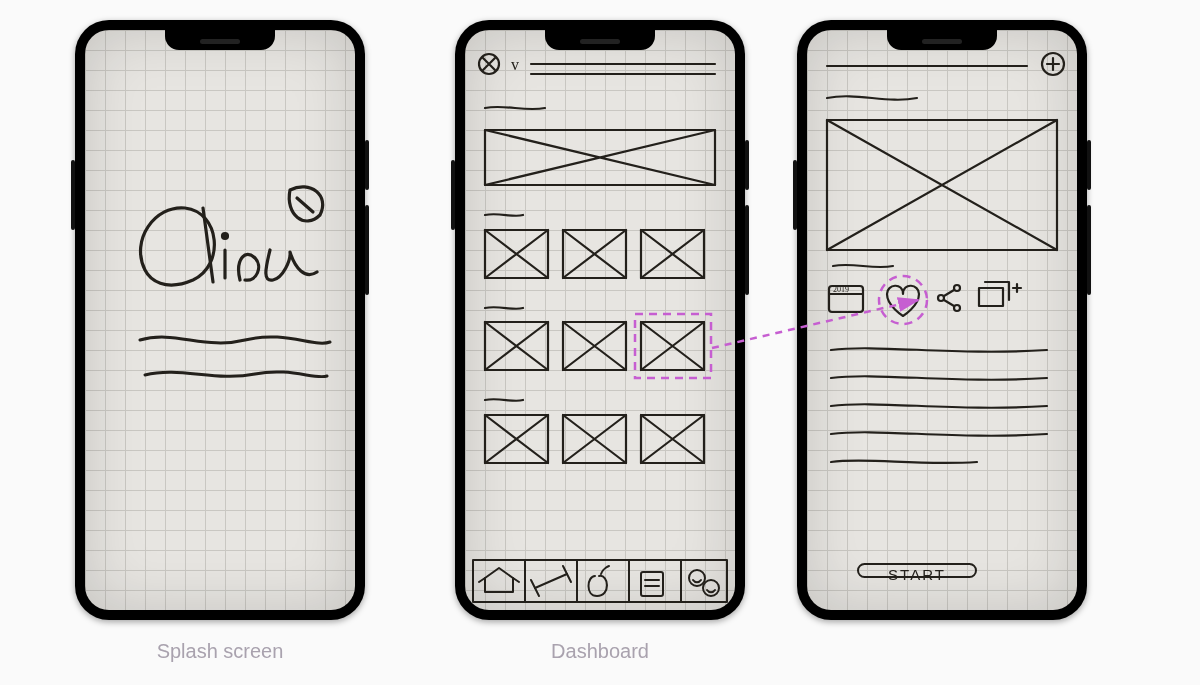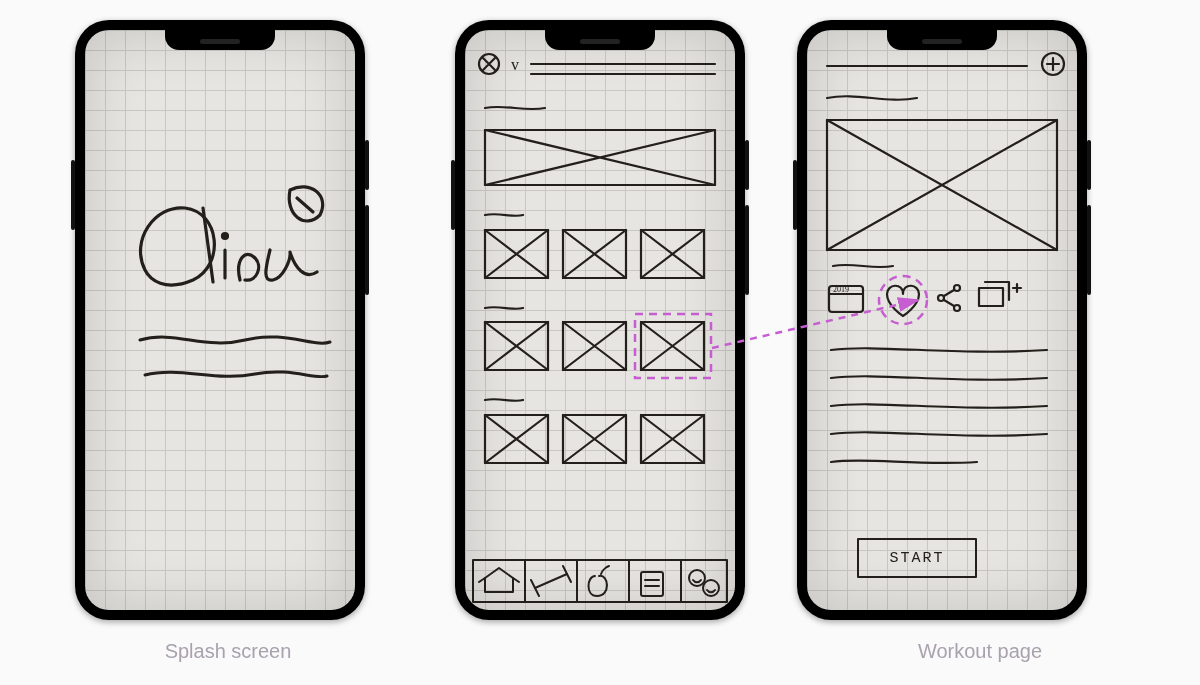--- a/index.html
+++ b/index.html
@@ -65,25 +65,25 @@
   }
 
   
   .ink { stroke:#23201b; fill:none; stroke-linecap:round; stroke-linejoin:round; }
 
   
   .highlight { stroke:#c65ed1; stroke-width:2.5; stroke-dasharray:8 6; fill:none; }
 
   .start-btn {
     position:absolute; left:50px; bottom:32px;
-    width:120px; height:40px;
+    width:120px; height:15px;
     border:2px solid #23201b; background:transparent;
-    font-family: Liberation Mono, monospace;
+    font-family: Liberation Sans, sans-serif;
     font-size:15px; letter-spacing:2px; color:#23201b;
-    border-radius:1px;
+    border-radius:15px;
   }
 </style>
 </head>
 <body>
 
 <div class="stage">
 
   <div class="phone" style="left:75px">
     <span class="side-left"></span>
     <div class="screen">
@@ -102,21 +102,21 @@
           <path d="M212 168 L228 182"></path>
         </g>
 
         <g class="ink" stroke-width="3">
           <path d="M55 310 C90 300 120 320 160 310 C200 300 230 318 245 312"></path>
           <path d="M60 345 C95 336 130 352 170 344 C205 337 230 350 242 346"></path>
         </g>
       </svg>
     </div>
   </div>
-  <div class="caption" style="left:83px">Splash screen</div>
+  <div class="caption" style="left:75px">Splash screen</div>
 
   <div class="phone" style="left:455px">
     <span class="side-left"></span>
     <div class="screen">
       <div class="notch"></div>
       <svg width="270" height="580" style="position:absolute;top:0;left:0">
 
         <g class="ink" stroke-width="2.2">
           <circle cx="24" cy="34" r="10"></circle>
           <path d="M18 28 L30 40 M30 28 L18 40"></path>
@@ -216,20 +216,21 @@
               <circle cx="232" cy="548" r="8"></circle>
               <circle cx="246" cy="558" r="8"></circle>
               <path d="M228 550 C230 553 234 553 236 550 M242 560 C244 563 248 563 250 560"></path>
             </g>
         </g>
 
         <rect class="highlight" x="170" y="284" width="76" height="64"></rect>
       </svg>
     </div>
   </div>
+  <div class="caption" style="left:455px">Dashboard</div>
 
   <div class="phone" style="left:797px">
     <span class="side-left"></span>
     <div class="screen">
       <div class="notch"></div>
       <svg width="270" height="580" style="position:absolute;top:0;left:0">
         <g class="ink" stroke-width="2.2">
 
           <path d="M20 36 L220 36"></path>
           <circle cx="246" cy="34" r="11"></circle>
@@ -269,21 +270,20 @@
           <path d="M24 376 C70 370 150 382 240 376"></path>
           <path d="M24 404 C70 398 150 410 240 404"></path>
           <path d="M24 432 C60 427 110 436 170 432"></path>
         </g>
 
         <circle class="highlight" cx="96" cy="270" r="24"></circle>
       </svg>
       <button class="start-btn">START</button>
     </div>
   </div>
-  <div class="caption" style="left:835px">Workout page</div>
 
   <svg width="1200" height="685" style="position:absolute;top:0;left:0;pointer-events:none">
     <defs>
       <marker id="ah" markerWidth="10" markerHeight="10" refX="8" refY="3" orient="auto">
         <path d="M0 0 L9 3 L0 6 Z" fill="#c65ed1"></path>
       </marker>
     </defs>
     <path d="M712 348 L918 300" stroke="#c65ed1" stroke-width="2.5" stroke-dasharray="7 6" fill="none" marker-end="url(#ah)"></path>
   </svg>
 

